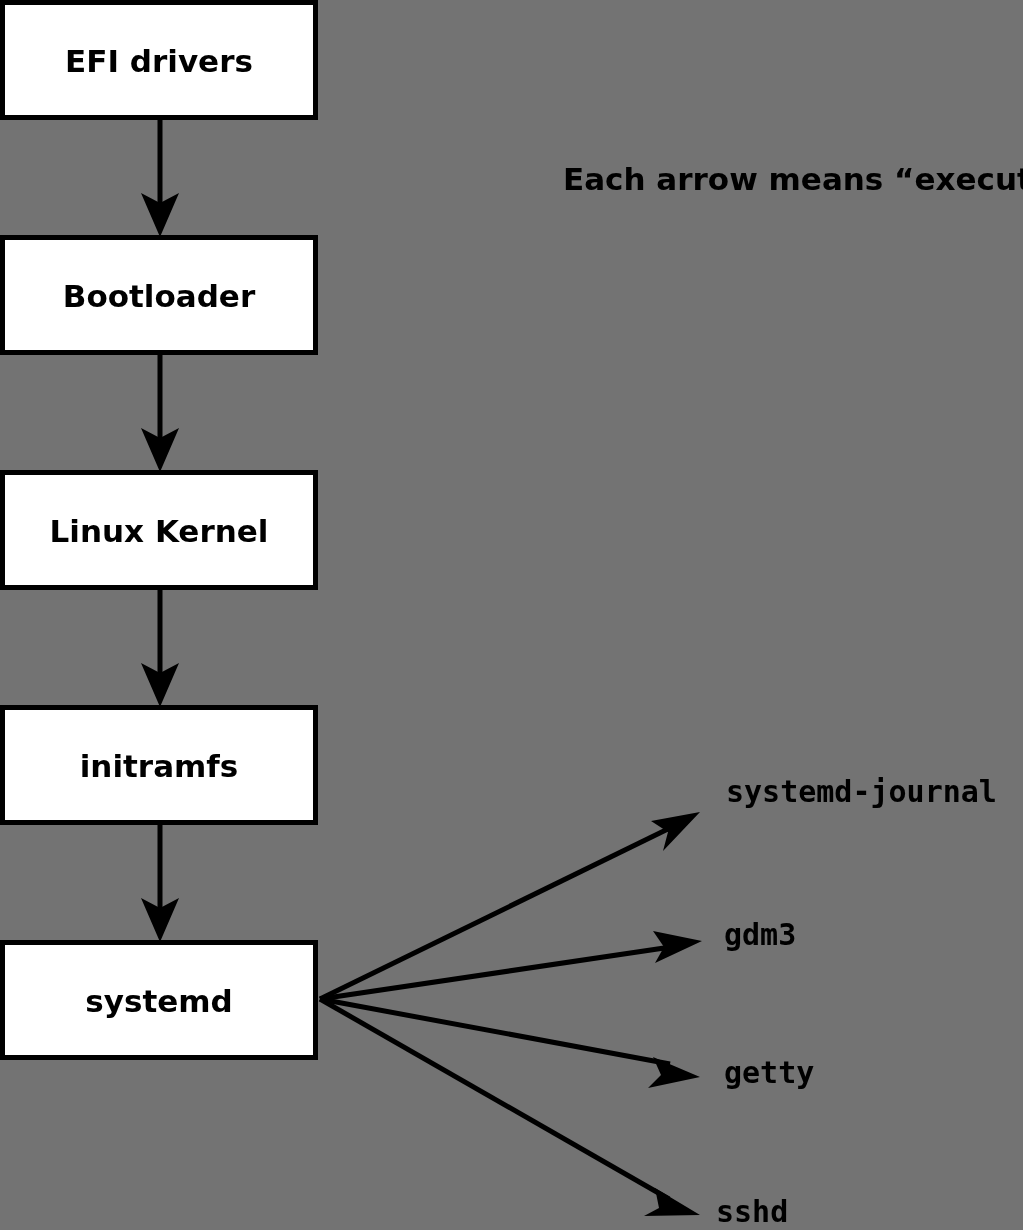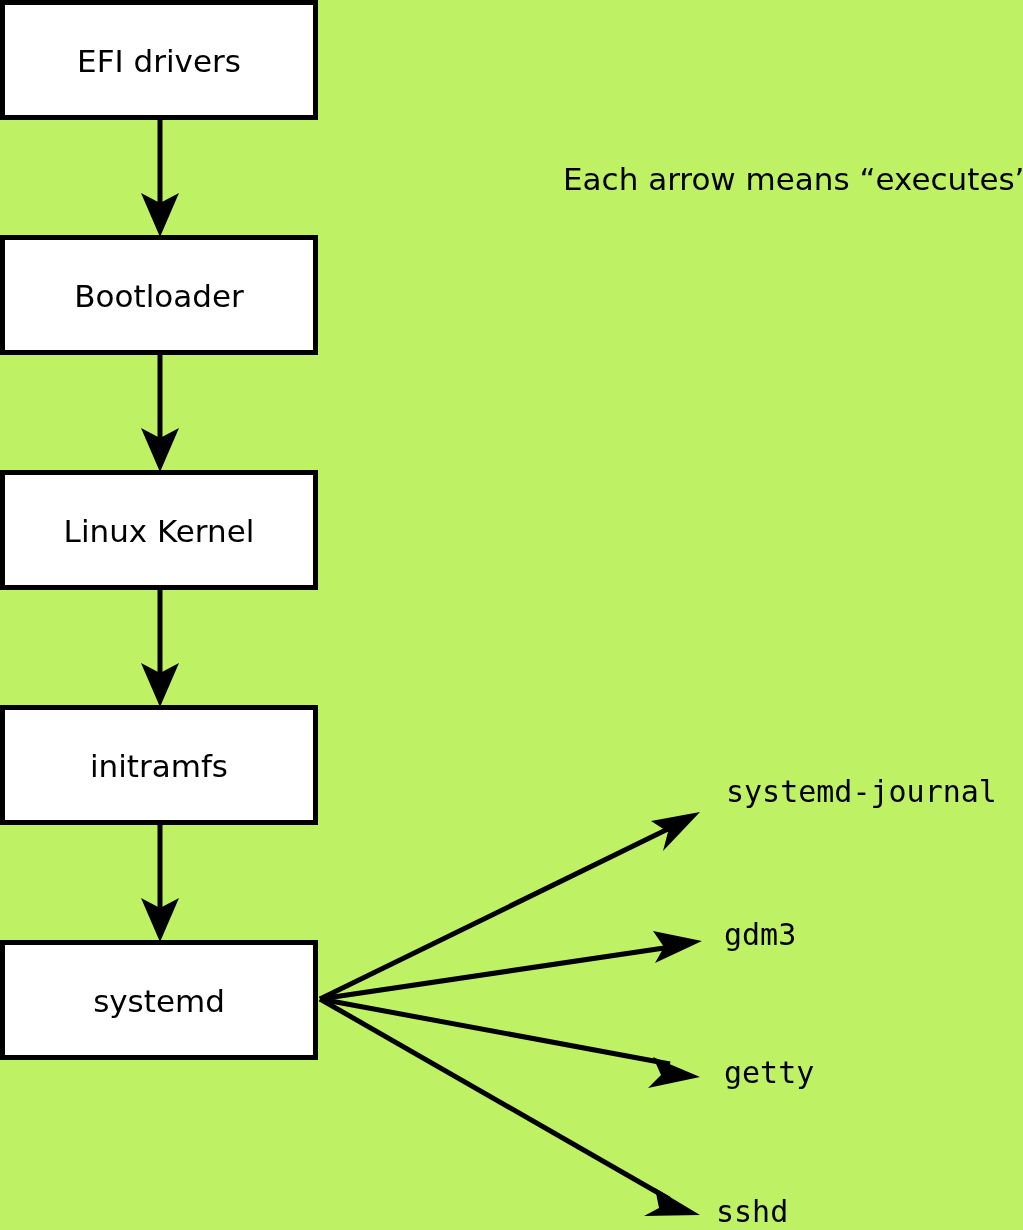--- a/index.html
+++ b/index.html
@@ -9,22 +9,23 @@
     background: #ffffff;
   }
   body {
     font-family: "DejaVu Sans", "Liberation Sans", sans-serif;
     color: #000000;
   }
   #canvas {
     position: relative;
     width: 1023px;
     height: 1230px;
-    background: #bef264;
+    background: #737373;
     overflow: hidden;
+    font-weight: bold;
   }
   #diagram-svg {
     position: absolute;
     left: 0;
     top: 0;
     width: 1023px;
     height: 1230px;
     display: block;
   }
   .box-rect {

